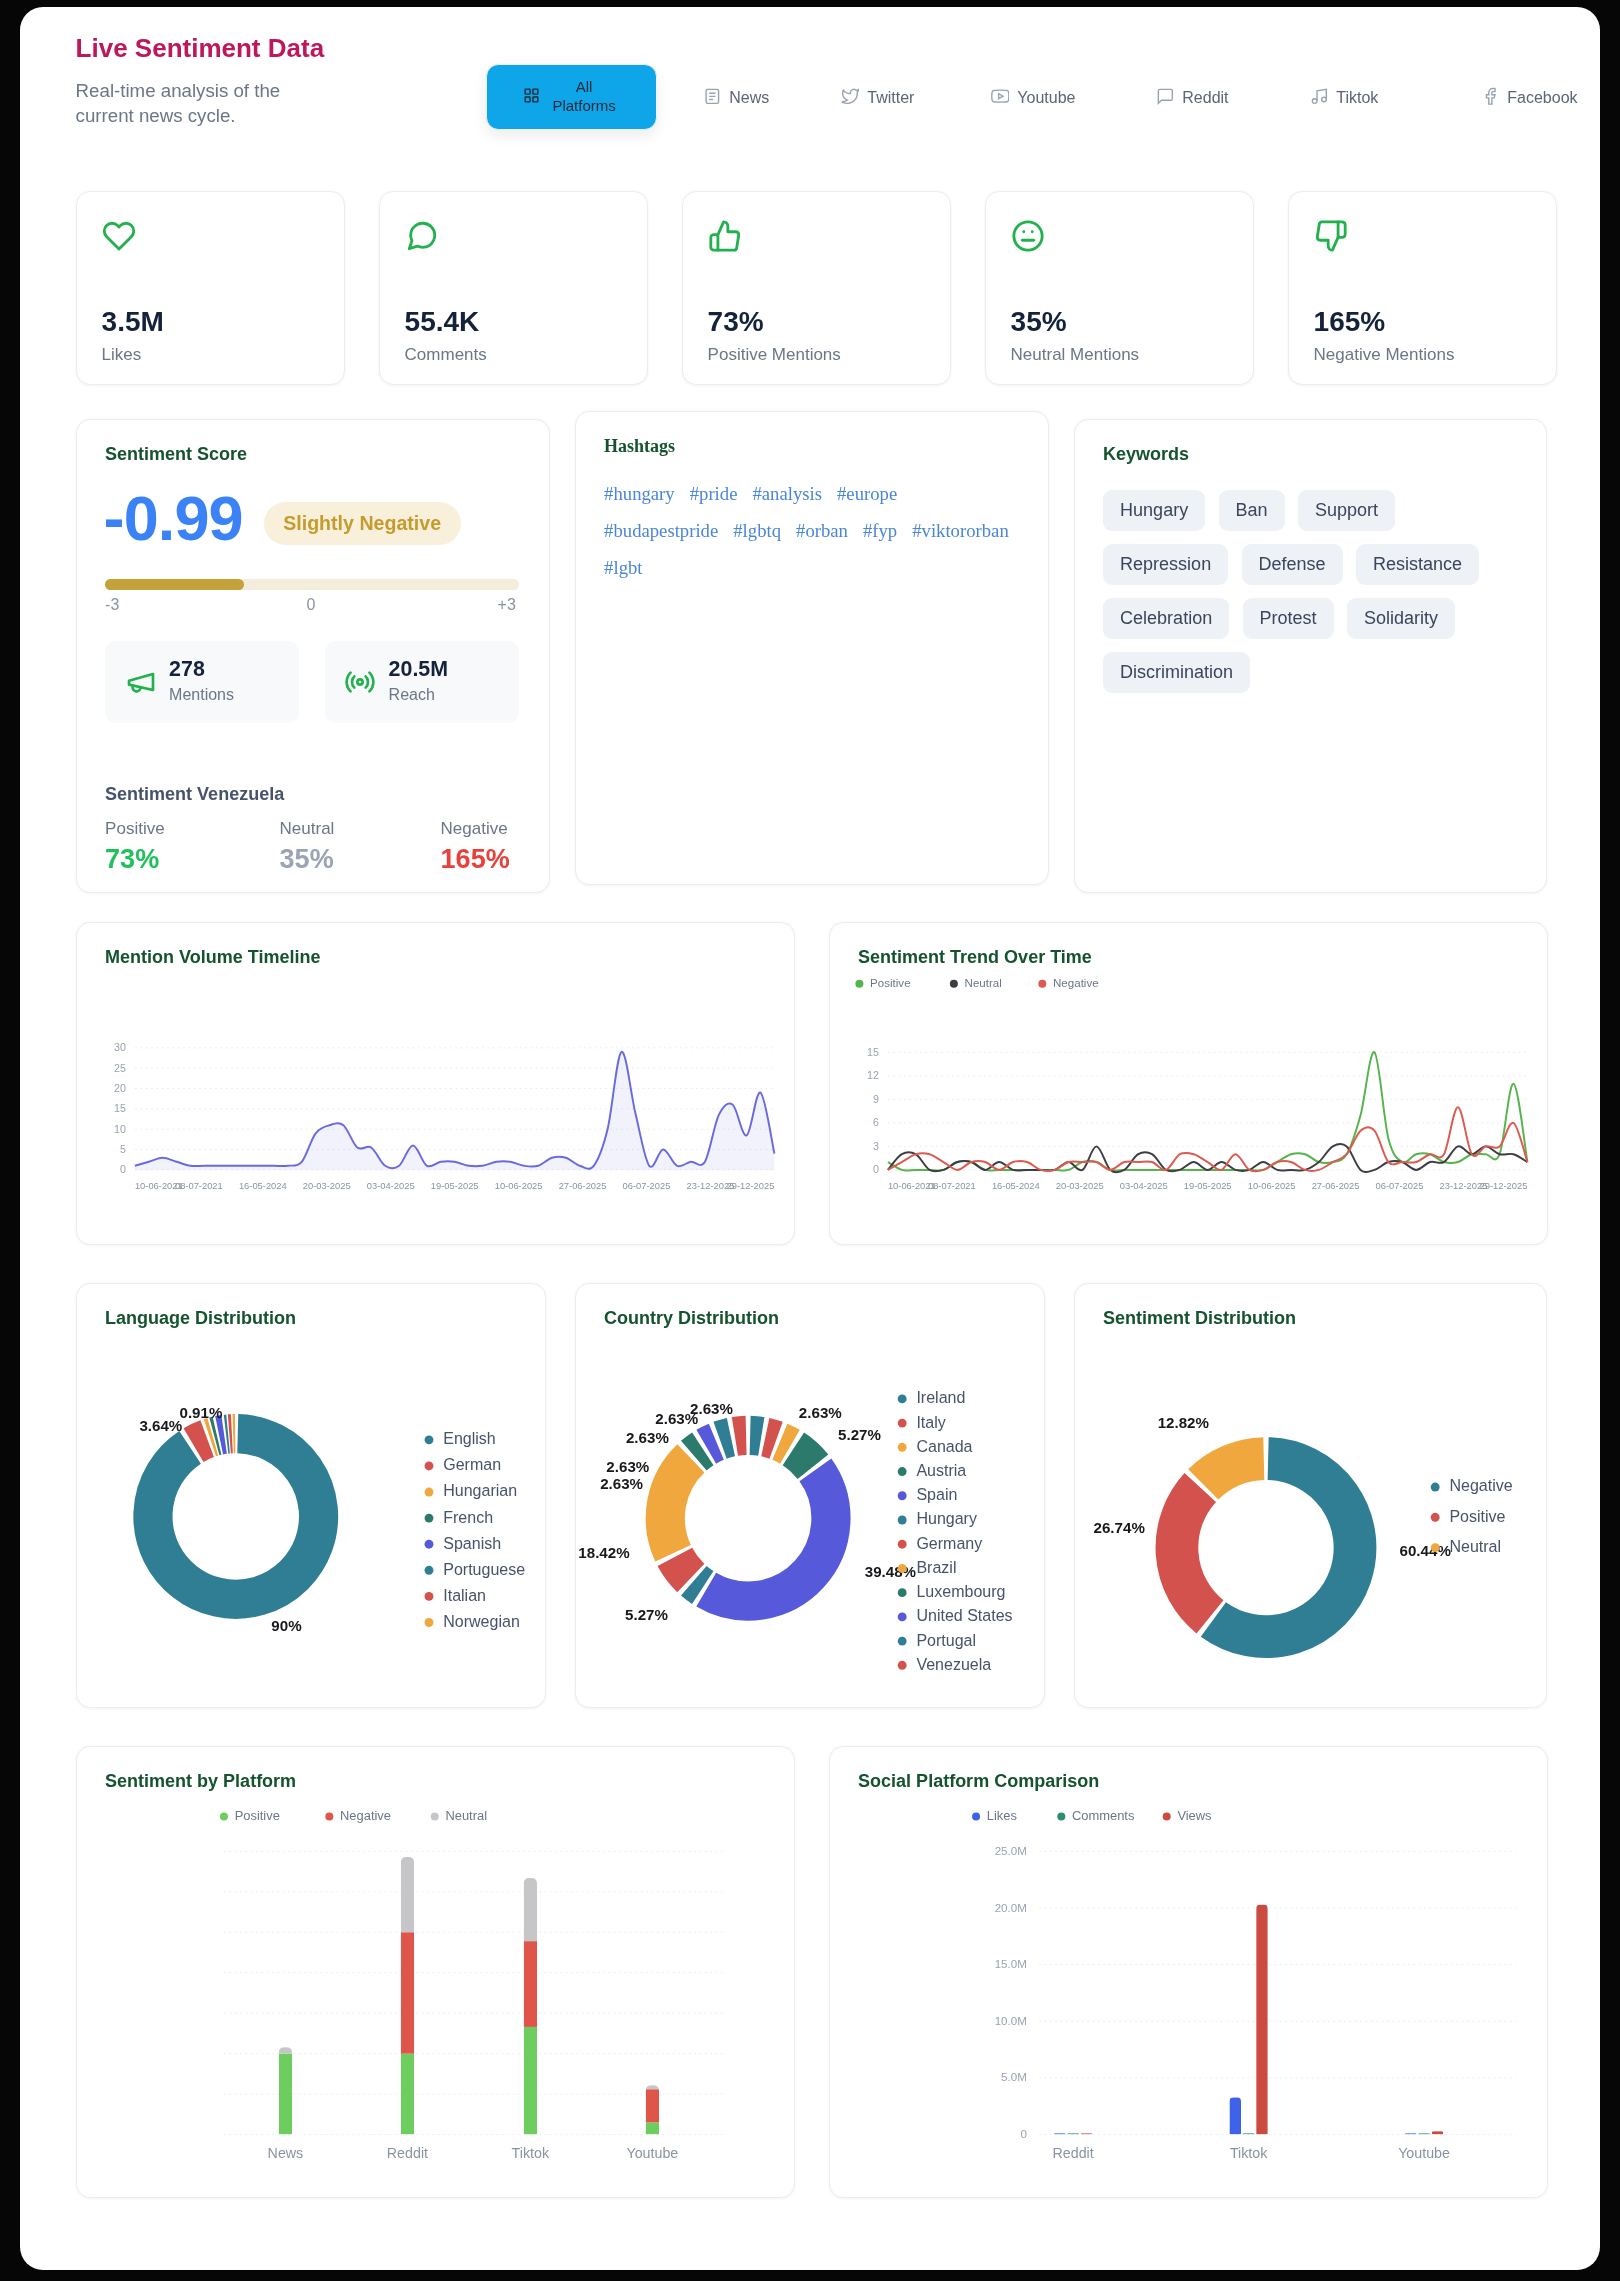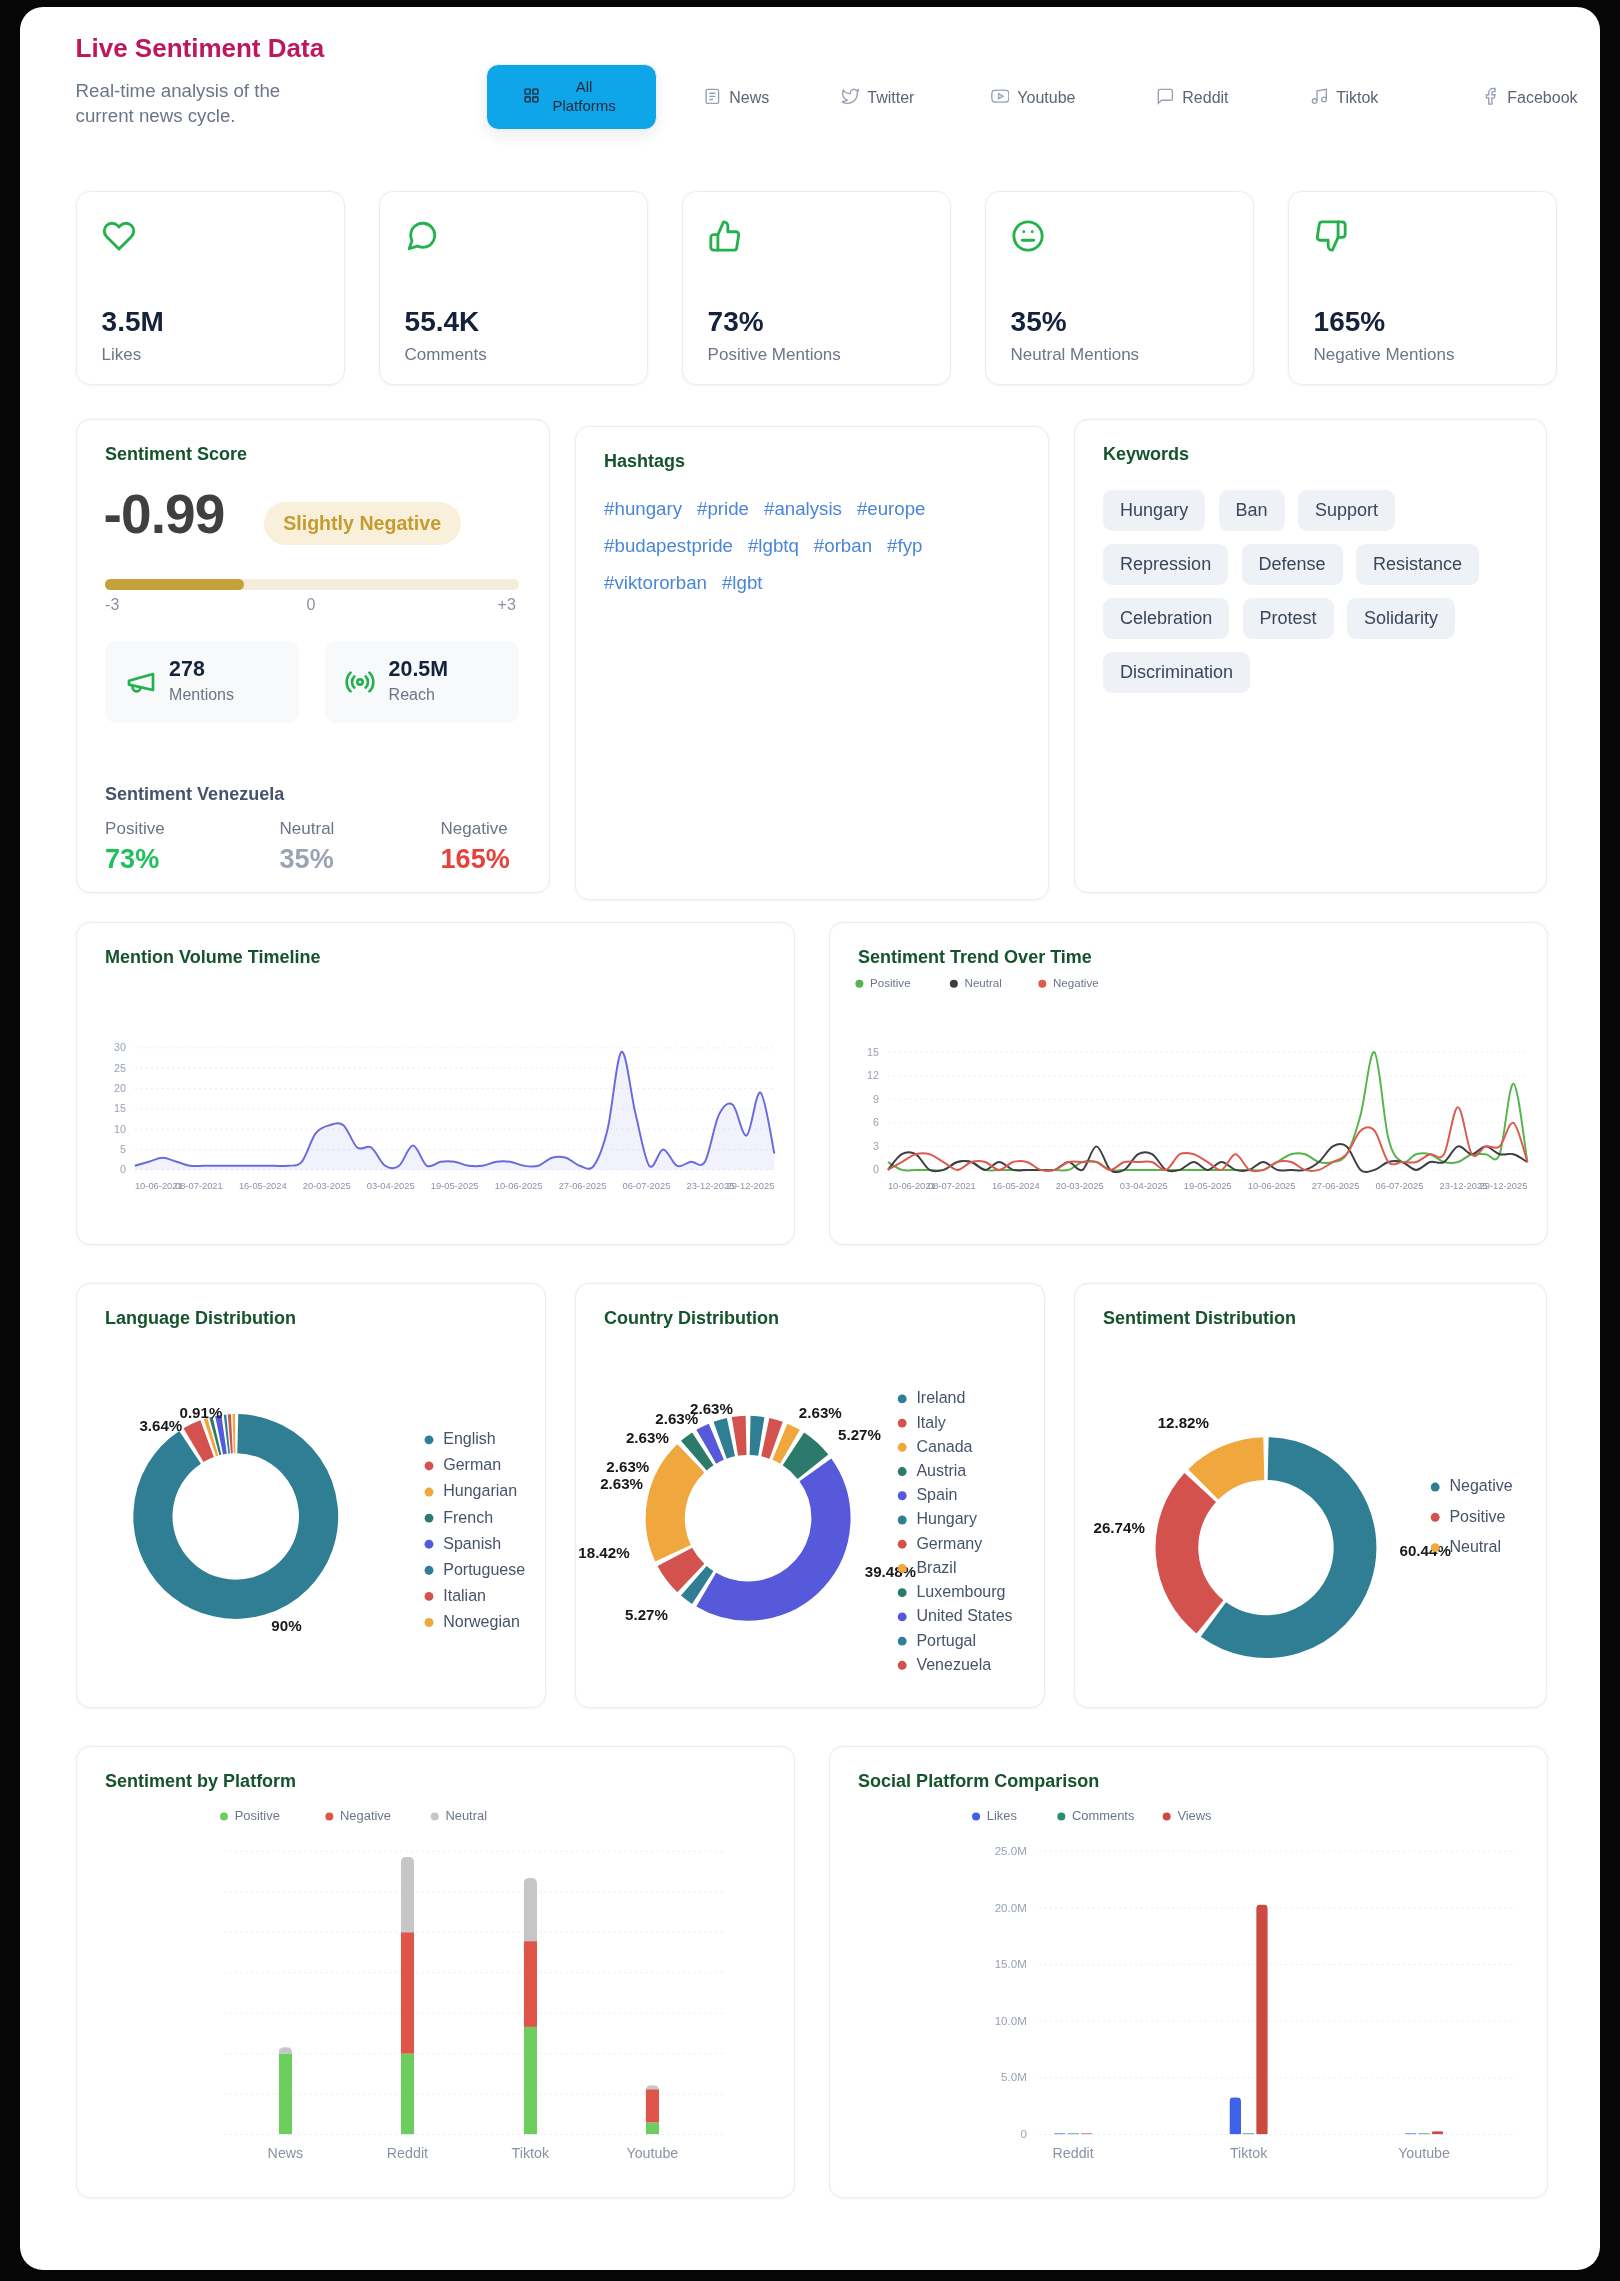--- a/index.html
+++ b/index.html
@@ -15,21 +15,21 @@
   .tab svg{stroke:#98a2b3;}
   #tab-all{position:absolute;left:466px;top:57px;width:169px;height:64px;background:#0ea5e9;border:0.9px solid #eef0f4;
     border-radius:12.5px;box-shadow:0 5.3px 14.3px rgba(16,24,40,.08);display:flex;align-items:center;justify-content:center;
     gap:9px;cursor:pointer;}
   #tab-all .lbl{font-size:15px;color:#1f2937;text-align:center;line-height:1.25;width:70px;font-weight:500;}
   .stat-card{position:absolute;top:184px;width:267px;height:192px;}
   .stat-icon{position:absolute;left:25px;top:27px;}
   .stat-value{position:absolute;left:25px;top:114px;font-size:28px;font-weight:800;color:#15223c;}
   .stat-label{position:absolute;left:25px;top:153px;font-size:17px;color:#6b7688;}
   
-  #score-num{position:absolute;left:27px;top:62px;font-size:55px;font-weight:800;color:#404040;letter-spacing:-0.9px;}
+  #score-num{position:absolute;left:27px;top:62px;font-size:63px;font-weight:800;color:#3b82f6;letter-spacing:-0.9px;}
   #score-badge{position:absolute;left:187px;top:82px;background:#f8f0da;color:#c59b2d;font-size:19.6px;font-weight:700;
     padding:9.8px 19.6px;border-radius:21.4px;}
   #gauge-track{position:absolute;left:28.5px;top:159px;width:414px;height:10.7px;background:#f4eddb;border-radius:5.3px;}
   #gauge-fill{position:absolute;left:0;top:0;height:10.7px;background:#c3a23c;border-radius:5.3px;}
   .gauge-lab{position:absolute;top:176px;font-size:16px;color:#8a93a3;}
   .mini{position:absolute;top:221px;width:194px;height:82px;background:#f7f9fb;border-radius:10.7px;}
   .mini .num{position:absolute;left:64px;top:16px;font-size:21.4px;font-weight:800;color:#15223c;}
   .mini .lab{position:absolute;left:64px;top:45px;font-size:16px;color:#6b7688;}
   .mini svg{position:absolute;left:19.6px;top:25px;}
   #breakdown-title{position:absolute;left:28.5px;top:364px;font-size:18px;font-weight:700;color:#46536a;}
@@ -176,21 +176,21 @@
     </div>
     <div id="breakdown-title">Sentiment Venezuela</div>
     <span class="bd-lab" style="left:28.5px;">Positive</span>
     <span class="bd-lab" style="left:203px;">Neutral</span>
     <span class="bd-lab" style="left:364px;">Negative</span>
     <span class="bd-val" style="left:28.5px;color:#1fc15c;">73%</span>
     <span class="bd-val" style="left:203px;color:#9aa4b2;">35%</span>
     <span class="bd-val" style="left:364px;color:#e8403a;">165%</span>
   </div>
 
-  <div class="card" style="left:555px;top:419px;width:472px;height:472px;">
+  <div class="card" style="left:555px;top:404px;width:472px;height:472px;font-family:Liberation Serif, serif;">
     <div class="card-title">Hashtags</div>
     <div id="hashtag-list">
         <span class="hashtag">#hungary</span>
         <span class="hashtag">#pride</span>
         <span class="hashtag">#analysis</span>
         <span class="hashtag">#europe</span>
         <span class="hashtag">#budapestpride</span>
         <span class="hashtag">#lgbtq</span>
         <span class="hashtag">#orban</span>
         <span class="hashtag">#fyp</span>

